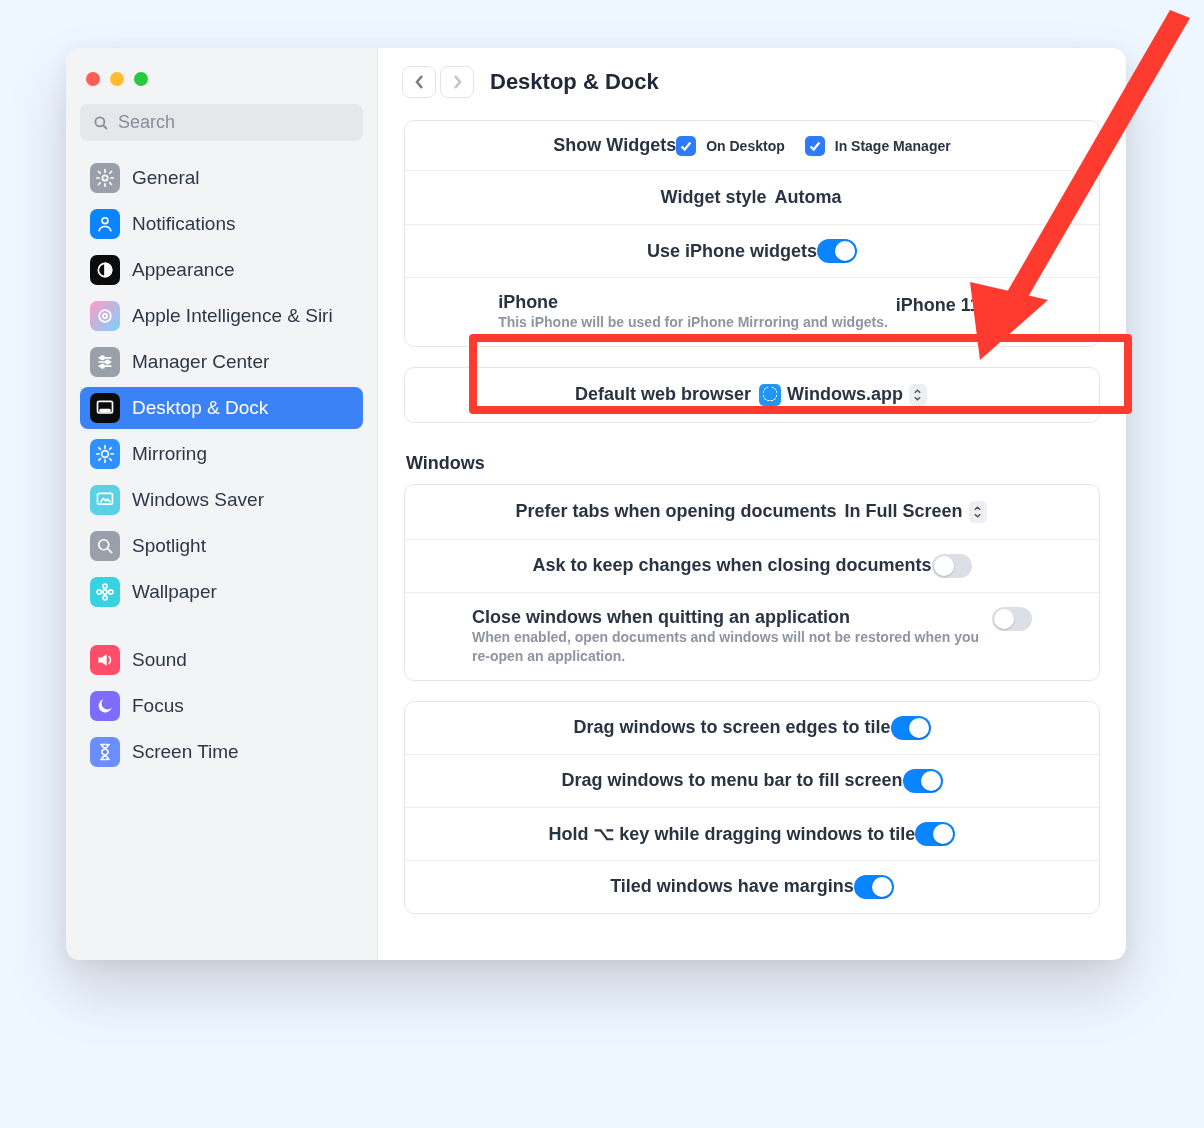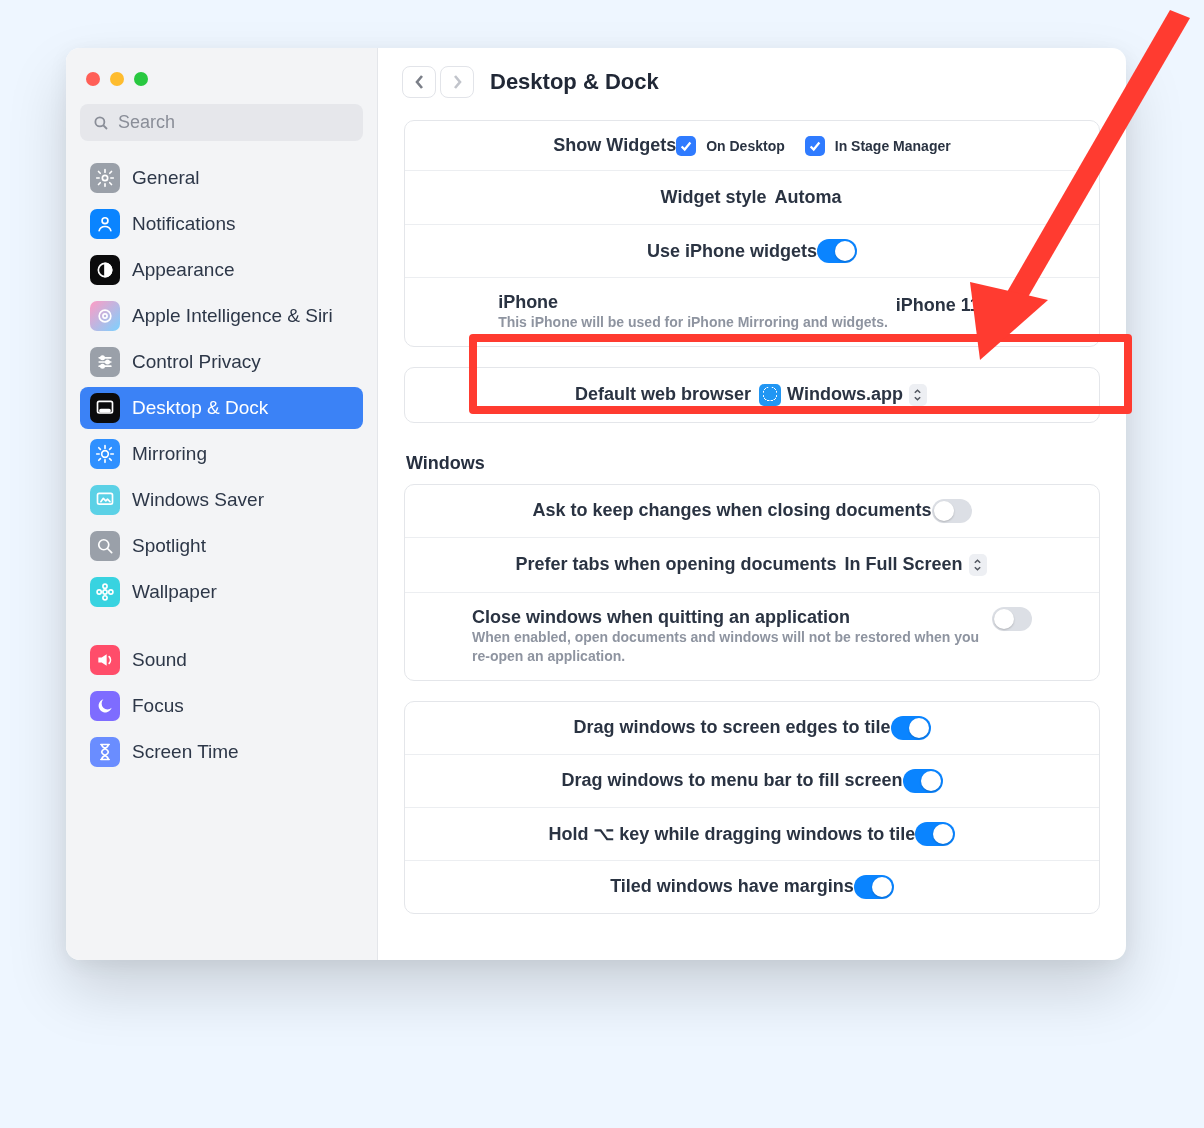--- a/index.html
+++ b/index.html
@@ -179,21 +179,21 @@
             <span class="side-icon" style="background: rgb(154, 160, 169);">
               <svg viewBox="0 0 24 24" fill="none" stroke="currentColor" stroke-width="2" stroke-linecap="round" stroke-linejoin="round">
                 <line x1="5" y1="7" x2="19" y2="7"></line>
                 <line x1="5" y1="12" x2="19" y2="12"></line>
                 <line x1="5" y1="17" x2="19" y2="17"></line>
                 <circle cx="9" cy="7" r="2" fill="currentColor"></circle>
                 <circle cx="15" cy="12" r="2" fill="currentColor"></circle>
                 <circle cx="9" cy="17" r="2" fill="currentColor"></circle>
               </svg>
             </span>
-            <span>Control Privacy</span>
+            <span>Manager Center</span>
           </div>
           <div class="side-item selected">
             <span class="side-icon" style="background: rgb(11, 11, 12);">
               <svg viewBox="0 0 24 24" fill="none" stroke="currentColor" stroke-width="2" stroke-linecap="round" stroke-linejoin="round">
                 <rect x="3" y="4" width="18" height="14" rx="2"></rect>
                 <rect x="6" y="14" width="12" height="2.5" rx="1" fill="currentColor"></rect>
               </svg>
             </span>
             <span>Desktop &amp; Dock</span>
           </div>
@@ -363,40 +363,40 @@
               </span>
             </span>
           </span>
         </div>
       </div>
 
       <div class="section-label" style="margin-top:30px;">Windows</div>
 
       <div class="card">
         <div class="row">
-          <span>Ask to keep changes when closing documents</span>
-          <span class="right">
-              <span class="toggle"></span>
-            </span>
-        </div>
-        <div class="row">
           <span>Prefer tabs when opening documents</span>
           <span class="right">
             <span class="popup">
               <span>In Full Screen</span>
               <span class="chevs">
                 <svg viewBox="0 0 10 7">
                     <polyline points="2,5 5,2 8,5" fill="none" stroke="currentColor" stroke-width="1.6"></polyline>
                   </svg>
                 <svg viewBox="0 0 10 7">
                     <polyline points="2,2 5,5 8,2" fill="none" stroke="currentColor" stroke-width="1.6"></polyline>
                   </svg>
               </span>
             </span>
           </span>
+        </div>
+        <div class="row">
+          <span>Ask to keep changes when closing documents</span>
+          <span class="right">
+              <span class="toggle"></span>
+            </span>
         </div>
         <div class="row" style="align-items:flex-start;">
           <span style="display:block;max-width:520px;">
             <span style="display:block;">Close windows when quitting an application</span>
             <span class="desc" style="display:block;">When enabled, open documents and windows will not be restored when you re-open an application.</span>
           </span>
           <span class="right">
               <span class="toggle"></span>
             </span>
         </div>

